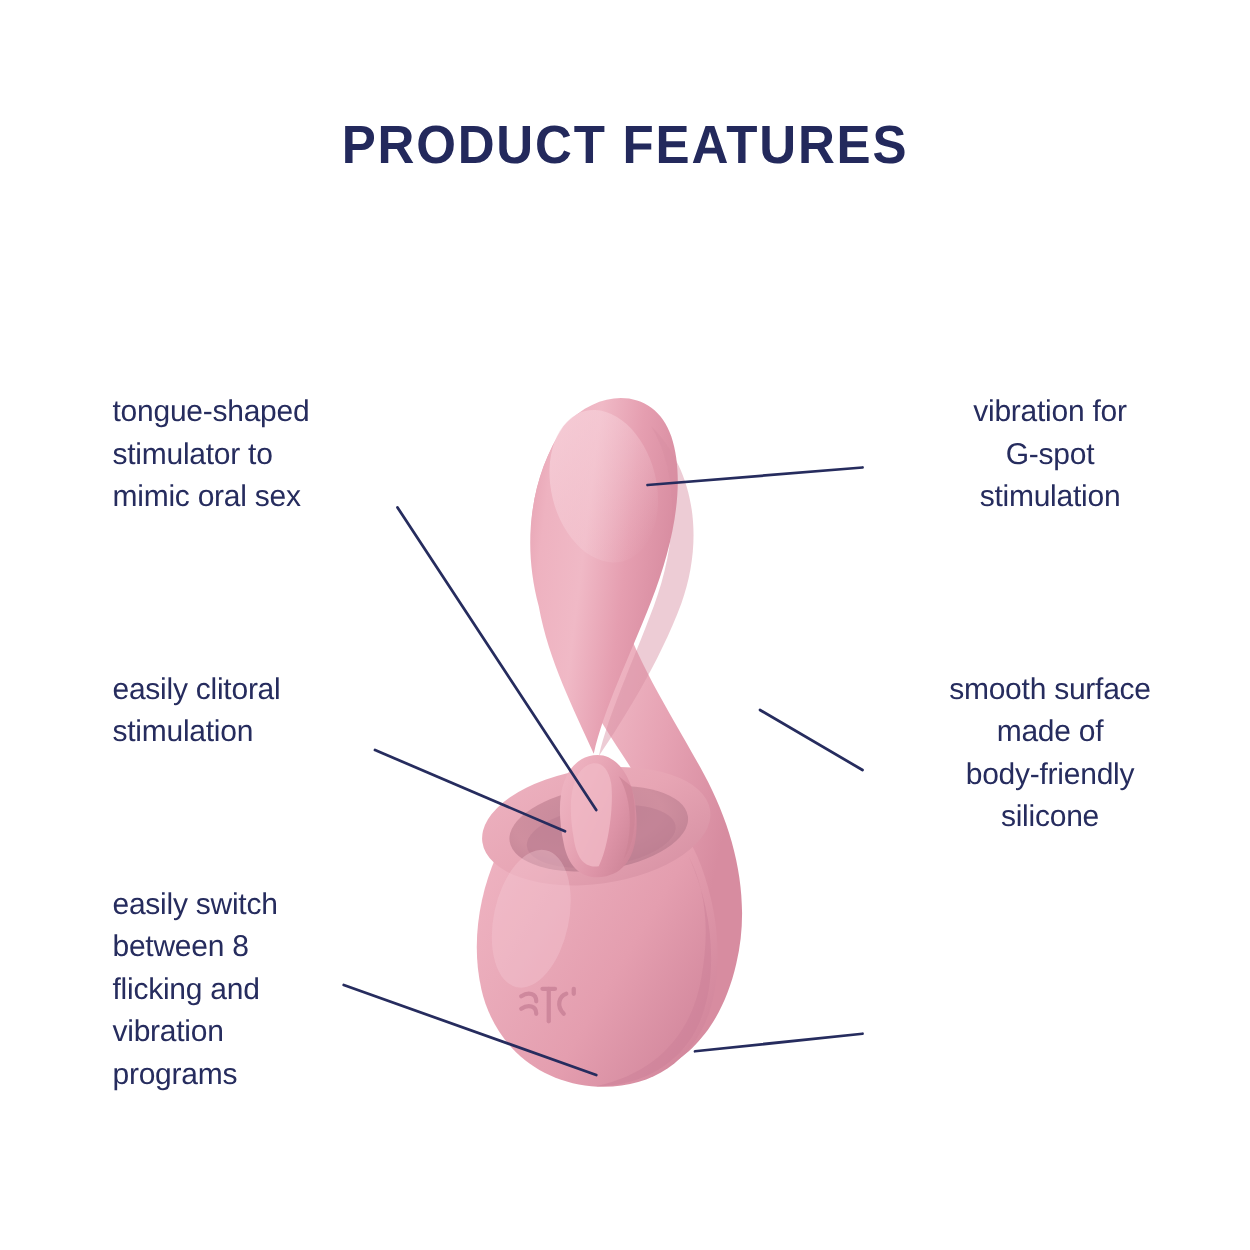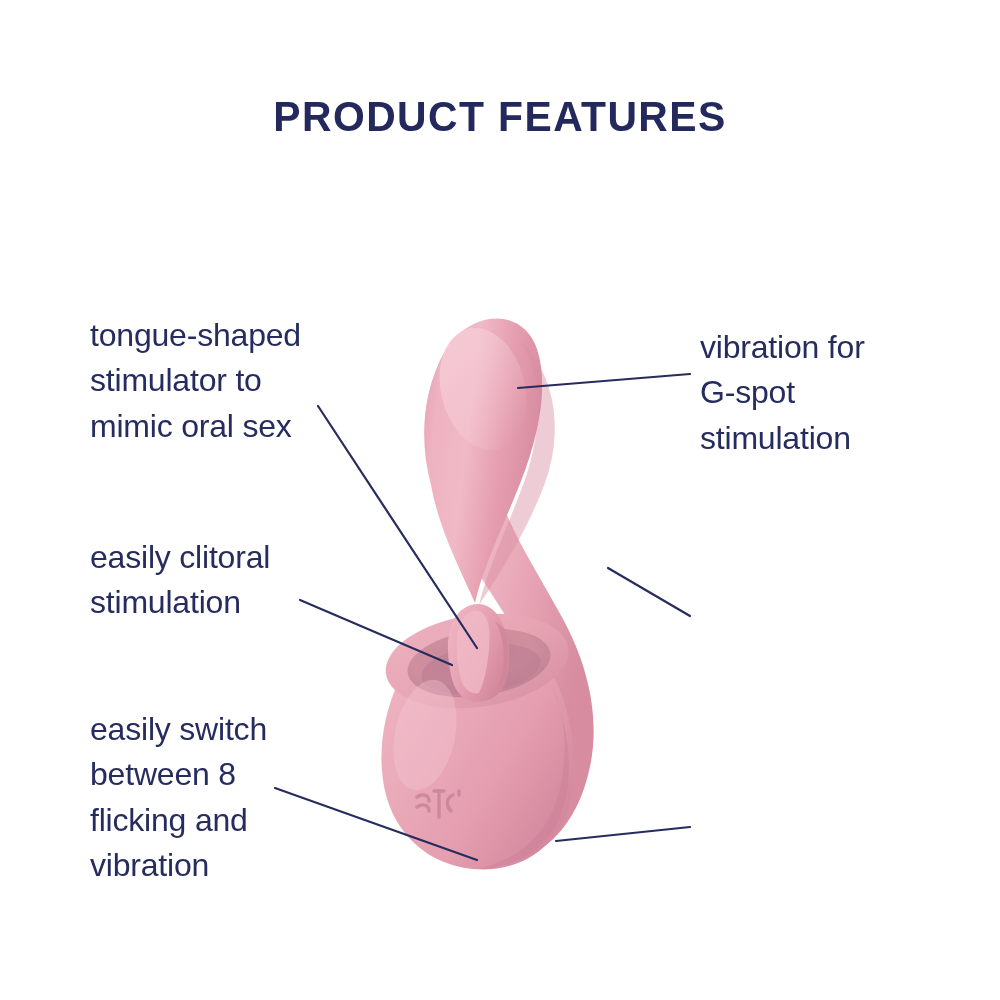--- a/index.html
+++ b/index.html
@@ -29,28 +29,28 @@
     letter-spacing: 1.5px;
     color: #23295c;
     transform: scaleX(0.95);
   }
 
   
   .callout {
     position: absolute;
     color: #262c5e;
     font-family: "Liberation Sans", sans-serif;
-    font-size: 32px;
+    font-size: 24px;
     line-height: 1.42;
     font-weight: 400;
     letter-spacing: -0.2px;
     white-space: pre-line;
   }
   .callout.left  { text-align: left; }
-  .callout.right { text-align: left; margin-top: 12px; }
+  .callout.right { text-align: center; }
 
   #callout-tongue      { left: 90px;  top: 313px; width: 280px; }
   #callout-clitoral    { left: 90px;  top: 535px; width: 280px; }
   #callout-programs    { left: 90px;  top: 707px; width: 280px; }
   #callout-gspot       { left: 700px; top: 313px; width: 280px; }
   #callout-silicone    { left: 700px; top: 535px; width: 280px; }
   #callout-usbc        { left: 700px; top: 768px; width: 280px; }
 
   
   #leaders {
@@ -235,15 +235,19 @@
   <div class="callout left" id="callout-programs">easily switch
 between 8
 flicking and
 vibration
 programs</div>
 
   <div class="callout right" id="callout-gspot">vibration for
 G-spot
 stimulation</div>
 
+  <div class="callout right" id="callout-silicone">smooth surface
+made of
+body-friendly
+silicone</div>
 
 
 </div>
 
 </body></html>

